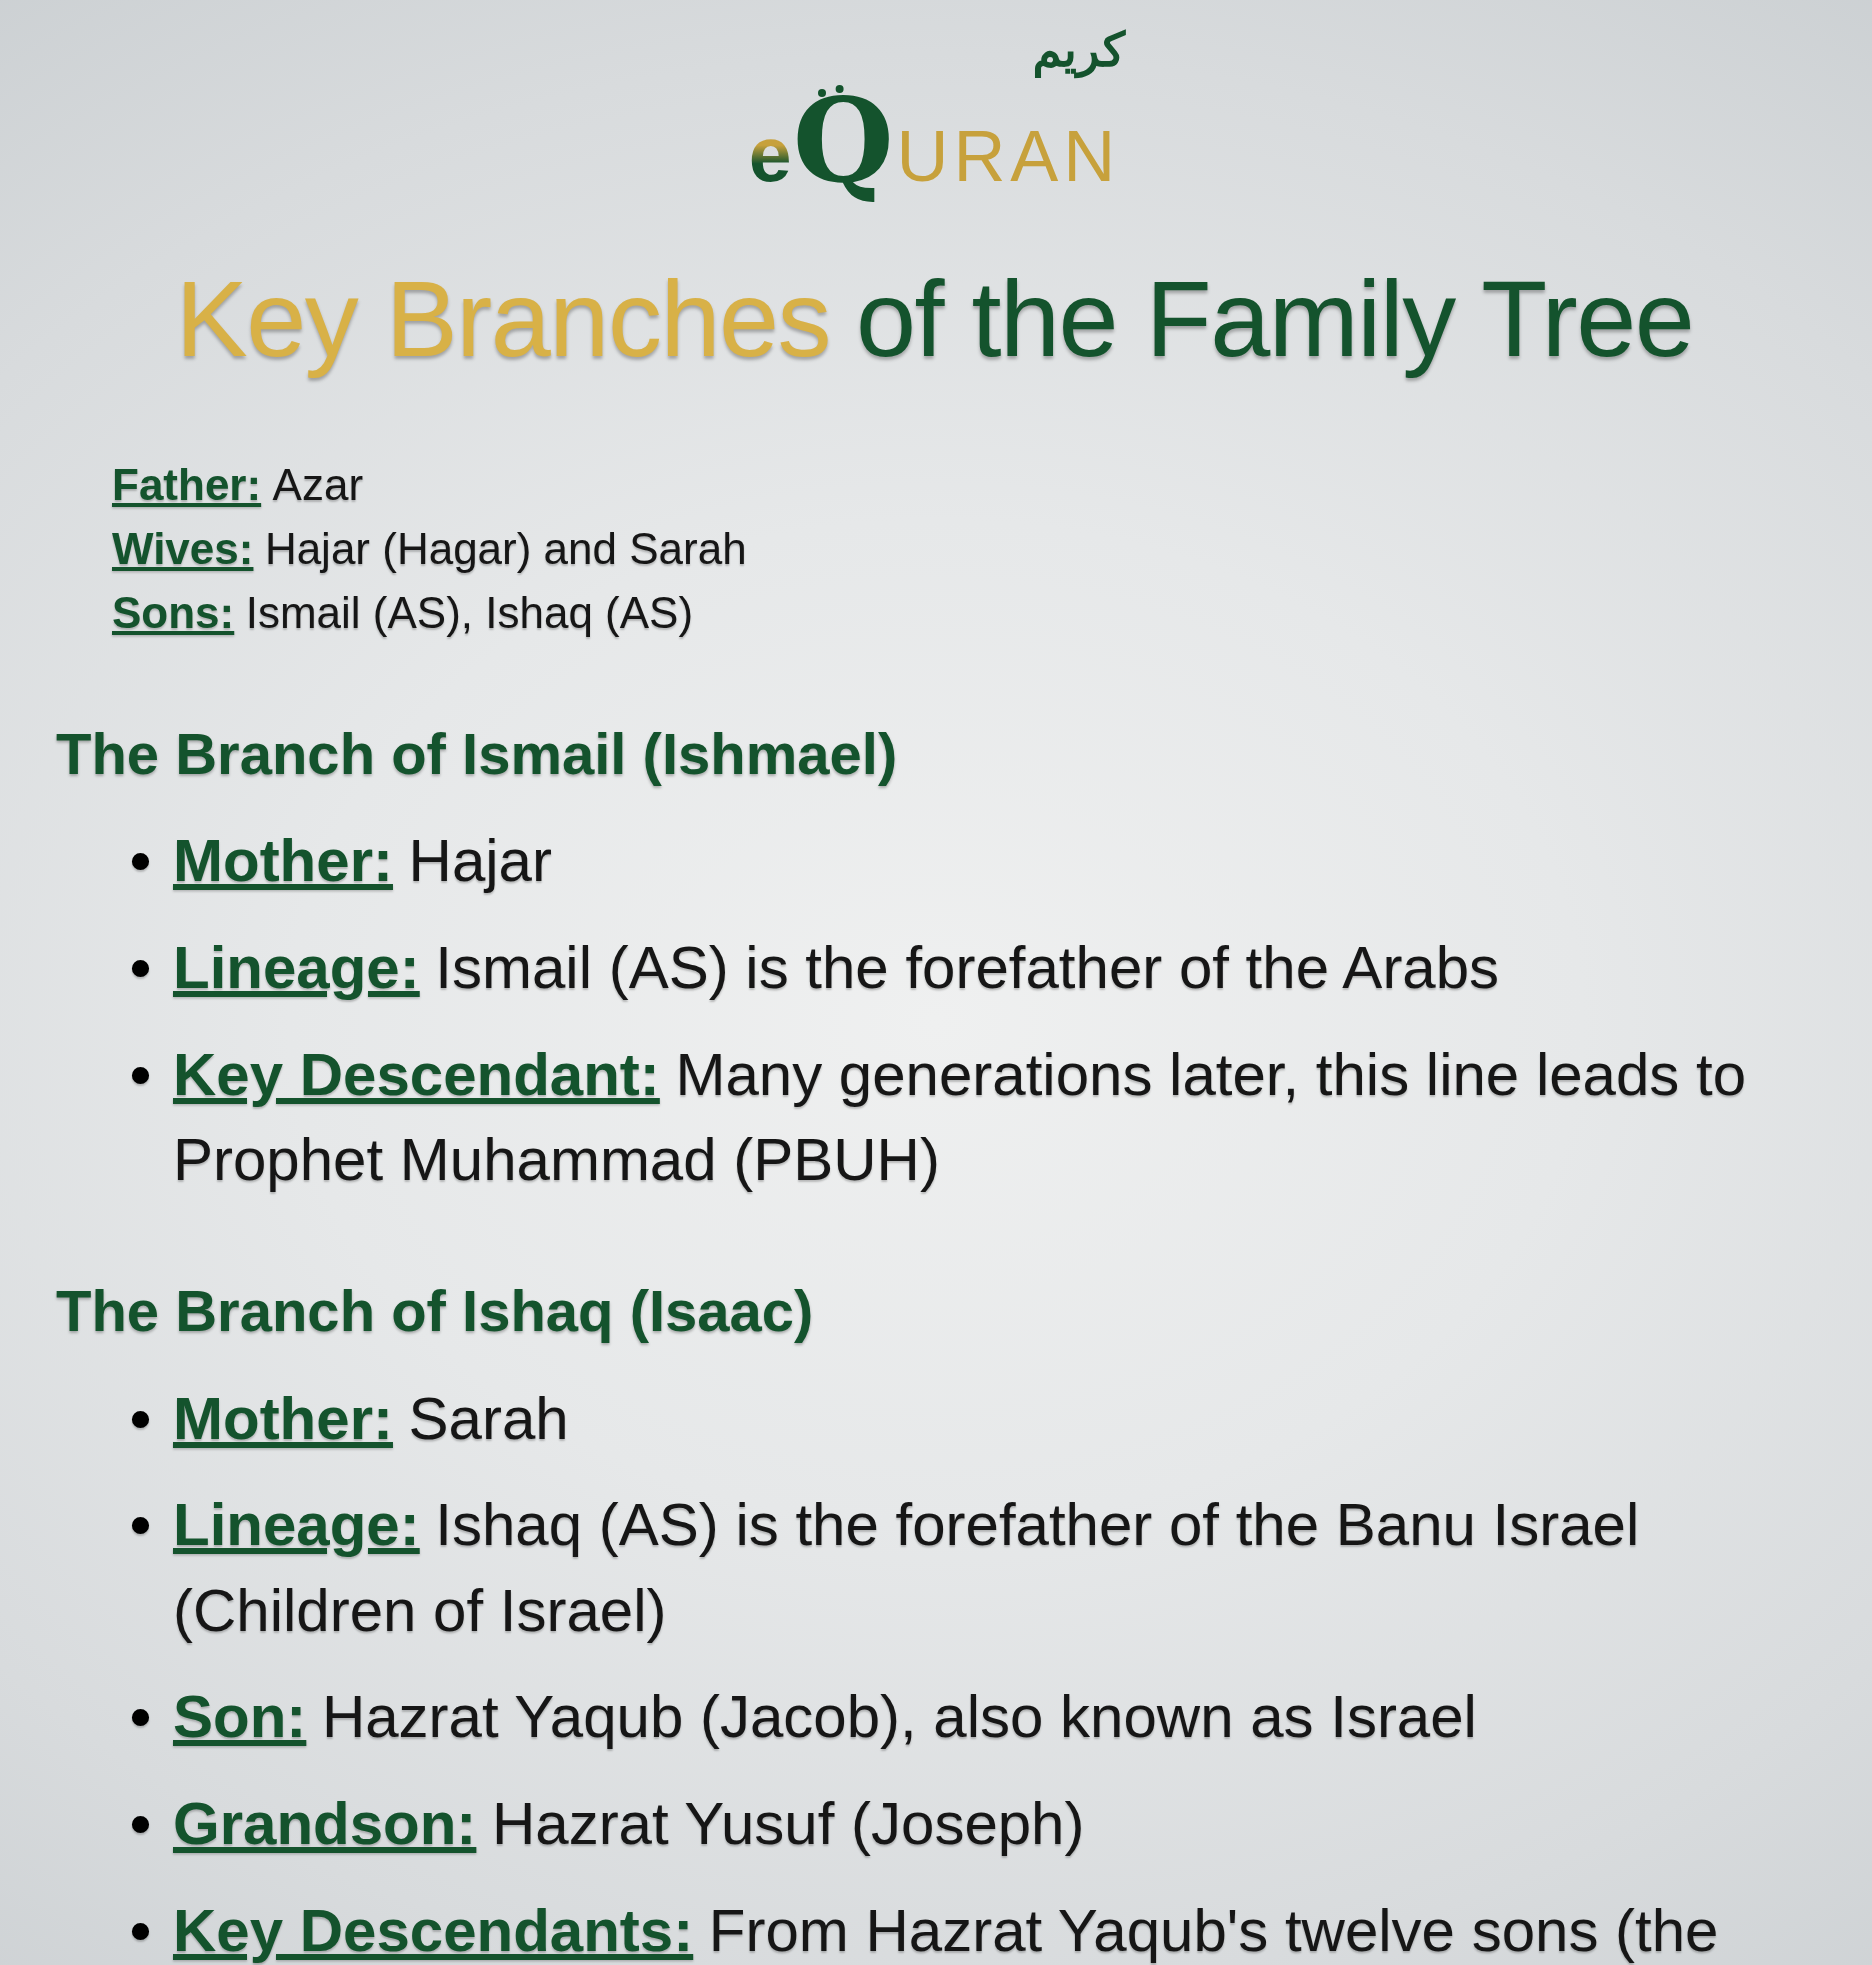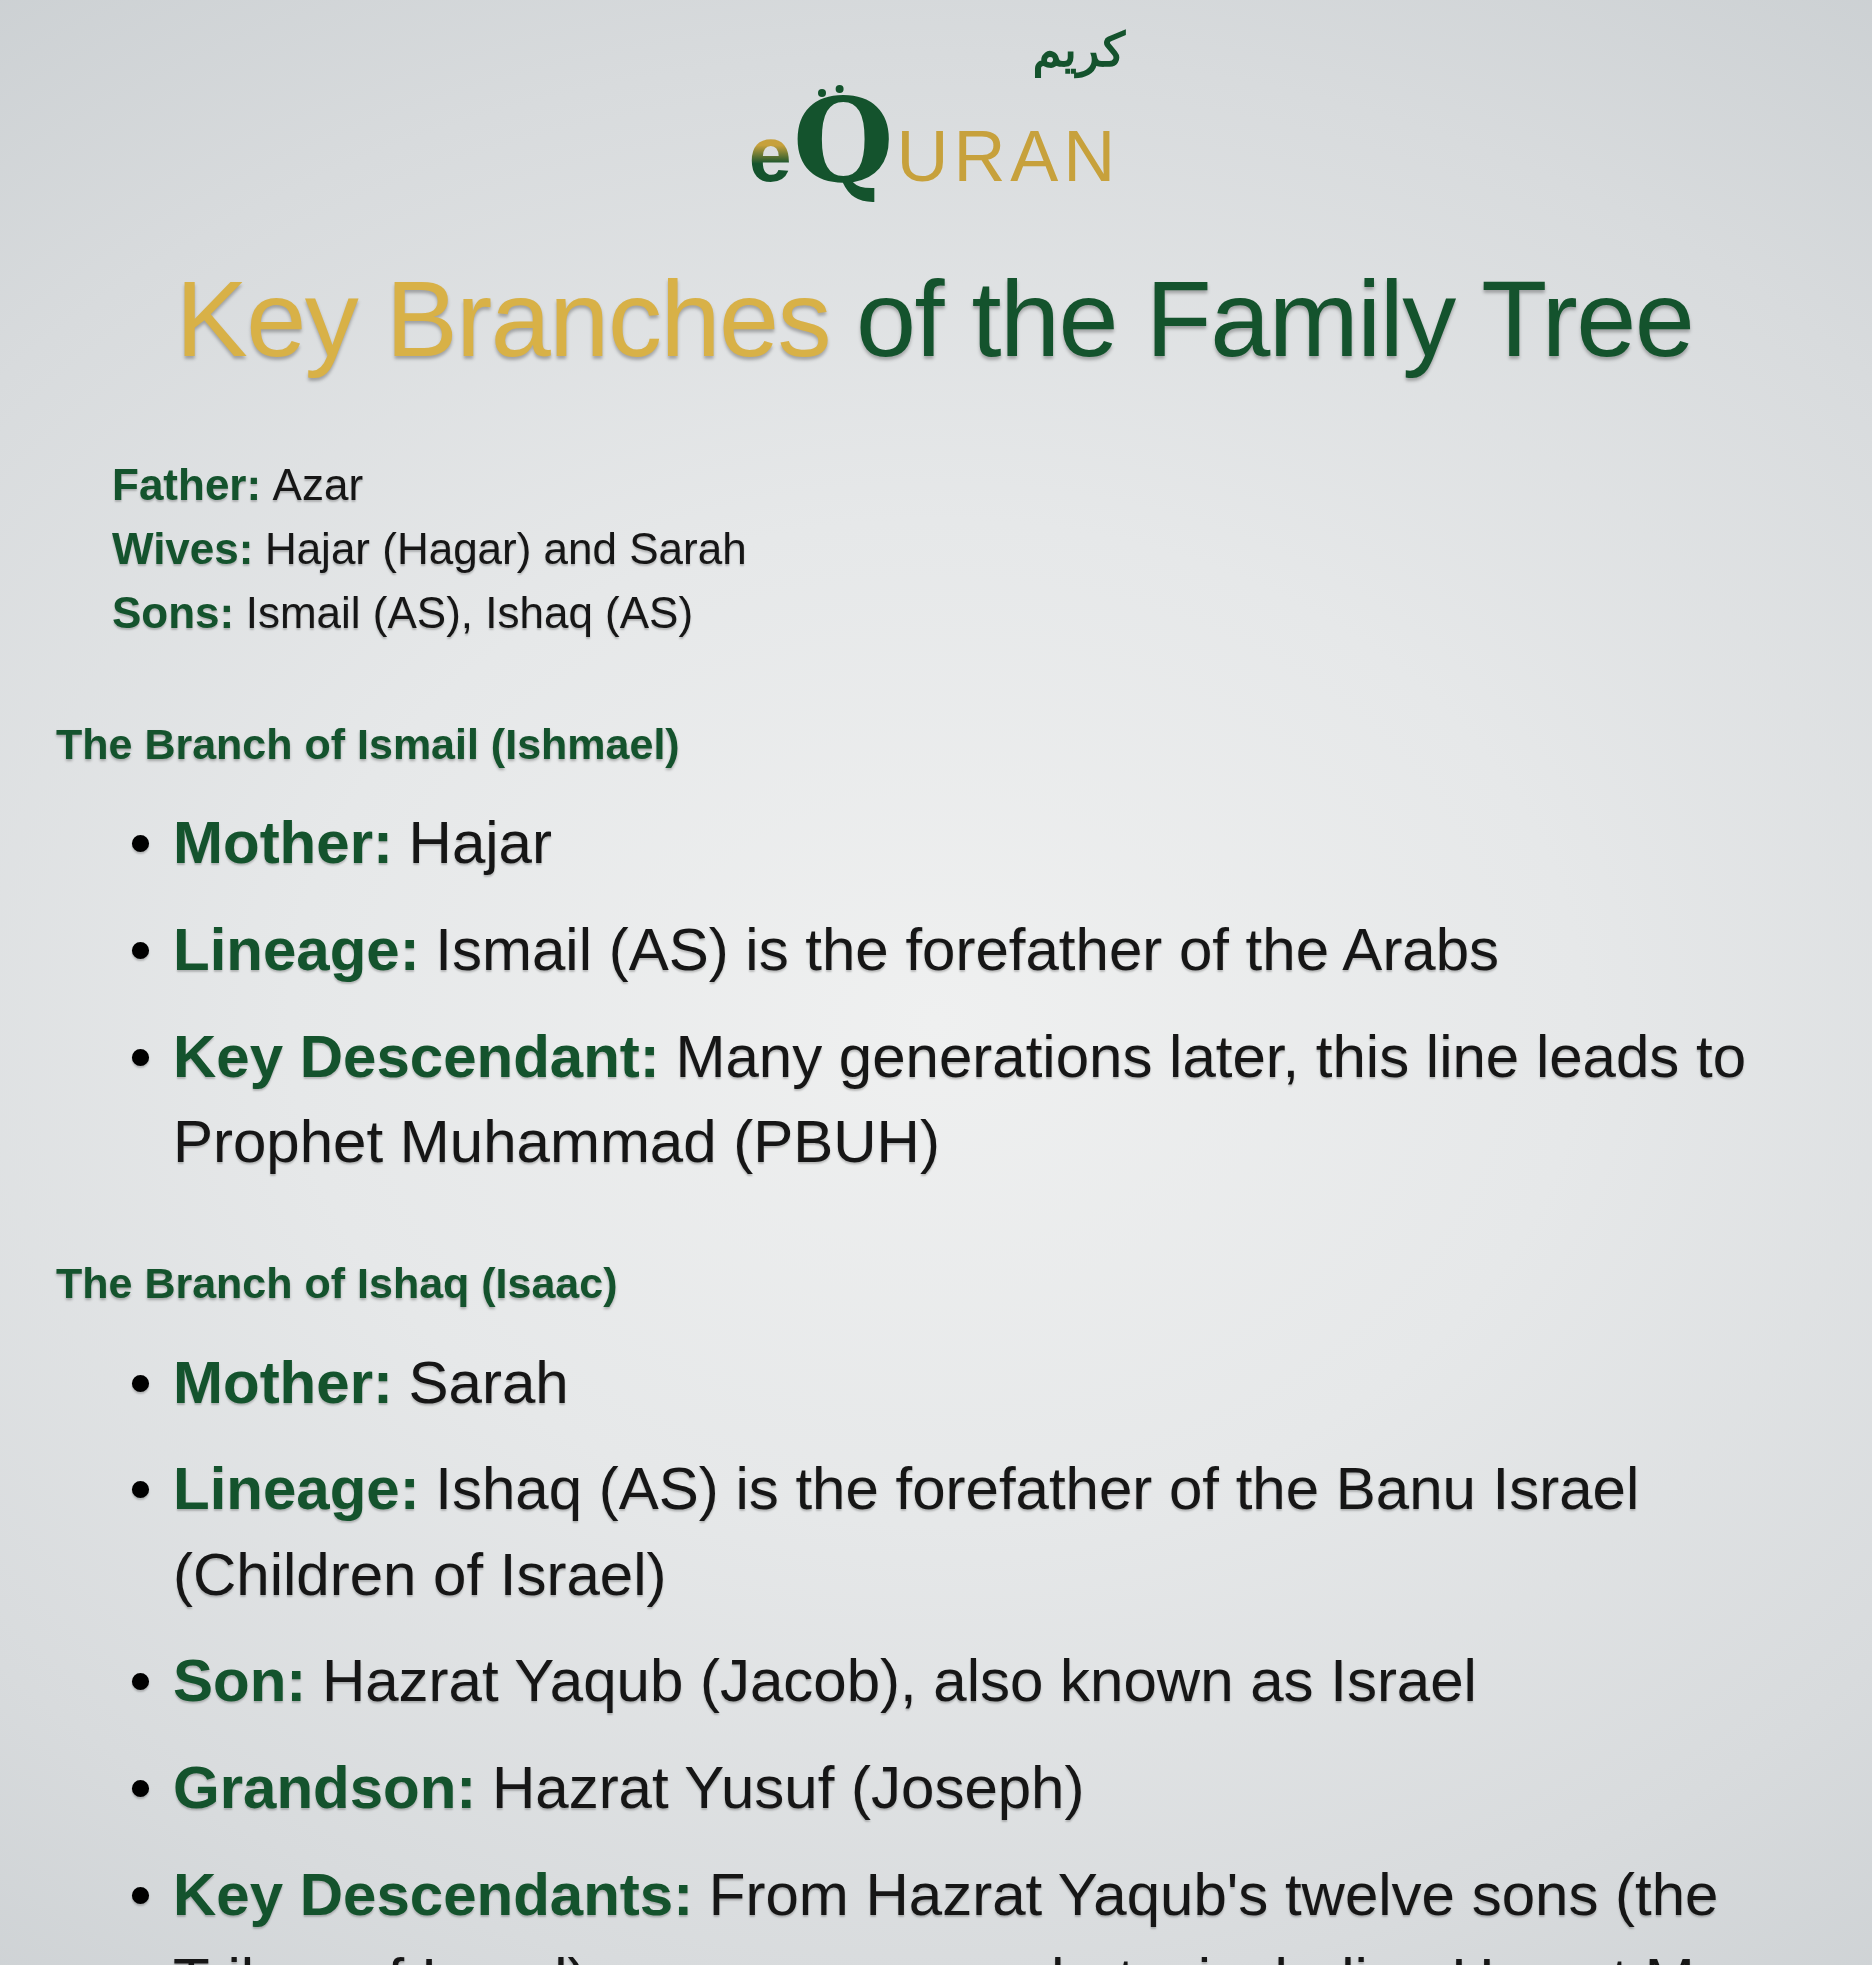--- a/index.html
+++ b/index.html
@@ -74,26 +74,26 @@
   .title-gold{color:#D8B147;}
   .title-green{color:#14532D;margin-left:0.24em;}
 
   
   .intro{margin:73px 0 0 56px;}
   .intro p{
     margin:0;font-size:44px;line-height:1.45;
     color:#161616;
     text-shadow:0 1.5px 2px rgba(0,0,0,0.22);
   }
-  .lbl{color:#14532D;font-weight:700;margin-right:0.26em;}
+  .lbl{color:#14532D;font-weight:700;margin-right:0.26em;text-decoration:underline;}
 
   
   .section-heading{
     margin:74px 0 0 0;
-    font-size:43px;font-weight:700;color:#14532D;
+    font-size:58px;font-weight:700;color:#14532D;
     line-height:1.2;
     text-shadow:0 2.4px 2.9px rgba(0,0,0,0.28);
   }
   .bullets{
     list-style:none;
     margin:30px 0 0 0;padding:0;
   }
   .bullets li{
     position:relative;
     padding-left:117px;

